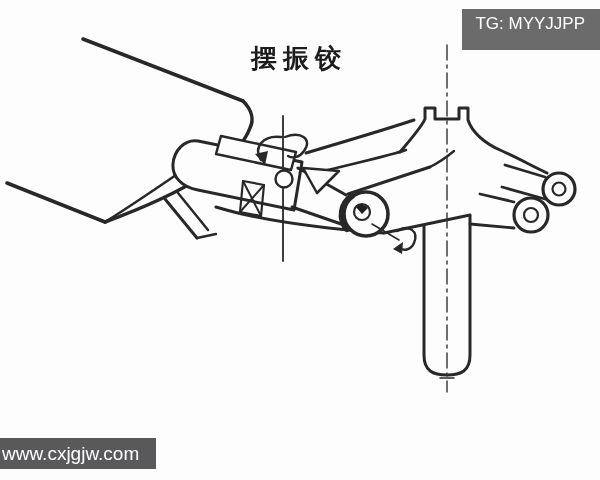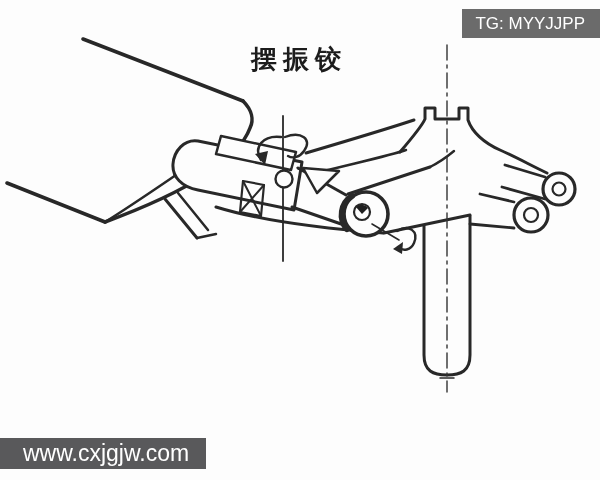--- a/index.html
+++ b/index.html
@@ -9,47 +9,47 @@
   }
   .stage{
     position:relative;
     width:600px;height:480px;
     background:#fdfdfd;
     overflow:hidden;
   }
   .diagram-svg{position:absolute;left:0;top:0;}
   .cn-label{
     position:absolute;
-    font-family:Liberation Serif, serif;
+    font-family:Liberation Mono, monospace;
     font-weight:bold;
     font-size:26px;
     letter-spacing:6px;
     color:#1c1c1c;
     white-space:nowrap;
     line-height:1;
   }
   .label-lag{left:251px;top:47px;}
   .label-flap{left:329px;top:261px;}
   .badge{
     position:absolute;
     color:#ffffff;
     white-space:nowrap;
     display:flex;align-items:center;
   }
   .badge-tg{
     top:9px;right:0;height:29px;
     background:#6b6b6b;
     font-size:17px;
-    padding:0 15px 0 13px;
+    padding:0 15px 12px 13px;
   }
   .badge-site{
     top:438px;left:0;height:31px;
     background:#59595b;
-    font-size:23px;
-    padding:0 17px 0 23px;
+    font-size:19px;
+    padding:0 17px 0 2px;
   }
 </style>
 </head>
 <body>
 
 <div class="stage">
 
   <svg class="diagram-svg" width="600" height="480" viewBox="0 0 600 480" fill="none" stroke="#282828" stroke-linecap="round" stroke-linejoin="round">
 
     <g>

